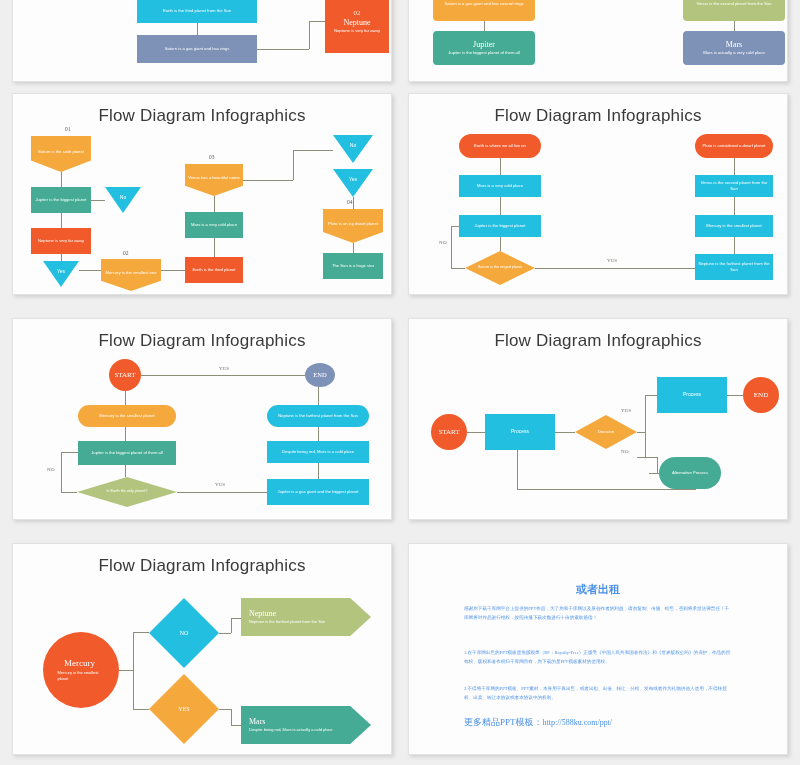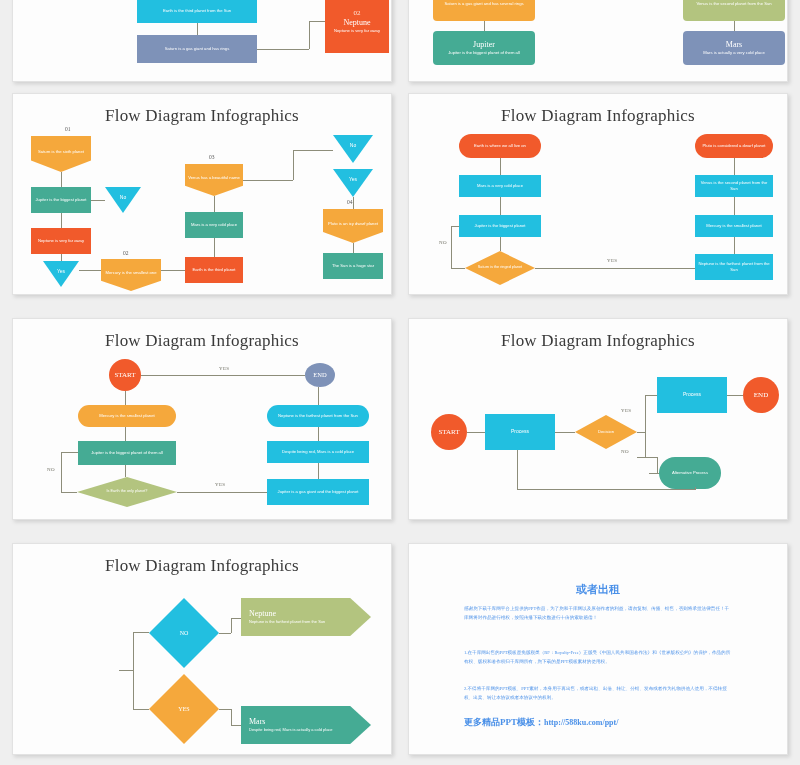--- a/index.html
+++ b/index.html
@@ -15,21 +15,21 @@
   }
   .slide{
     position:absolute;
     background:#fdfdfd;
     border:1px solid #e2e2e2;
     box-shadow:2px 2px 4px rgba(0,0,0,0.13);
     overflow:hidden;
   }
   .slide-title{
     text-align:center;
-    font-family:Liberation Serif, serif;
+    font-family:Liberation Sans, sans-serif;
     font-size:17px;
     color:#3a3a3a;
     margin-top:12px;
     letter-spacing:.2px;
     font-weight:400;
   }
   .canvas{position:absolute;inset:0;}
   .node{
     position:absolute;
     display:flex;
@@ -92,21 +92,21 @@
     font-size:11px;
     font-weight:bold;
     top:38px;
   }
   .legal-p{
     font-size:4.6px;
     line-height:2.05;
     left:55px;right:55px;
   }
   .legal-link{
-    font-size:9px;font-weight:bold;
+    font-size:9px;font-weight:normal;
     left:55px;top:172px;
   }
   .legal-link .url{font-size:8px;}
 </style>
 </head>
 <body>
 
 <div class="grid">
 
   <div class="slide" style="left:12px;top:-120px;width:378px;height:200px;">
@@ -332,20 +332,24 @@
       </div>
       <div class="vl line" style="left:108px;top:131px;height:39px;"></div>
       <div class="hl line" style="left:108px;top:170px;width:178px;"></div>
       <div class="vl line" style="left:286px;top:168px;height:3px;"></div>
     </div>
   </div>
 
   <div class="slide" style="left:12px;top:543px;width:378px;height:210px;">
     <div class="slide-title">Flow Diagram Infographics</div>
     <div class="canvas">
+      <div class="node circ left-txt" style="left:30px;top:88px;width:76px;height:76px;background:#f15a2b;align-items:center;padding-left:0;">
+        <span class="ttl" style="font-size:9px">Mercury</span>
+        <span style="font-size:4px;width:44px;">Mercury is the smallest planet</span>
+      </div>
       <div class="hl line" style="left:106px;top:126px;width:14px;"></div>
       <div class="vl line" style="left:120px;top:88px;height:77px;"></div>
       <div class="hl line" style="left:120px;top:88px;width:16px;"></div>
       <div class="hl line" style="left:120px;top:165px;width:16px;"></div>
       <div class="node dia" style="left:136px;top:54px;width:70px;height:70px;background:#22bfe0;font-size:6px;font-family:'Liberation Serif',serif;">
         <span>NO</span>
       </div>
       <div class="node dia" style="left:136px;top:130px;width:70px;height:70px;background:#f5a83c;font-size:6px;font-family:'Liberation Serif',serif;">
         <span>YES</span>
       </div>

